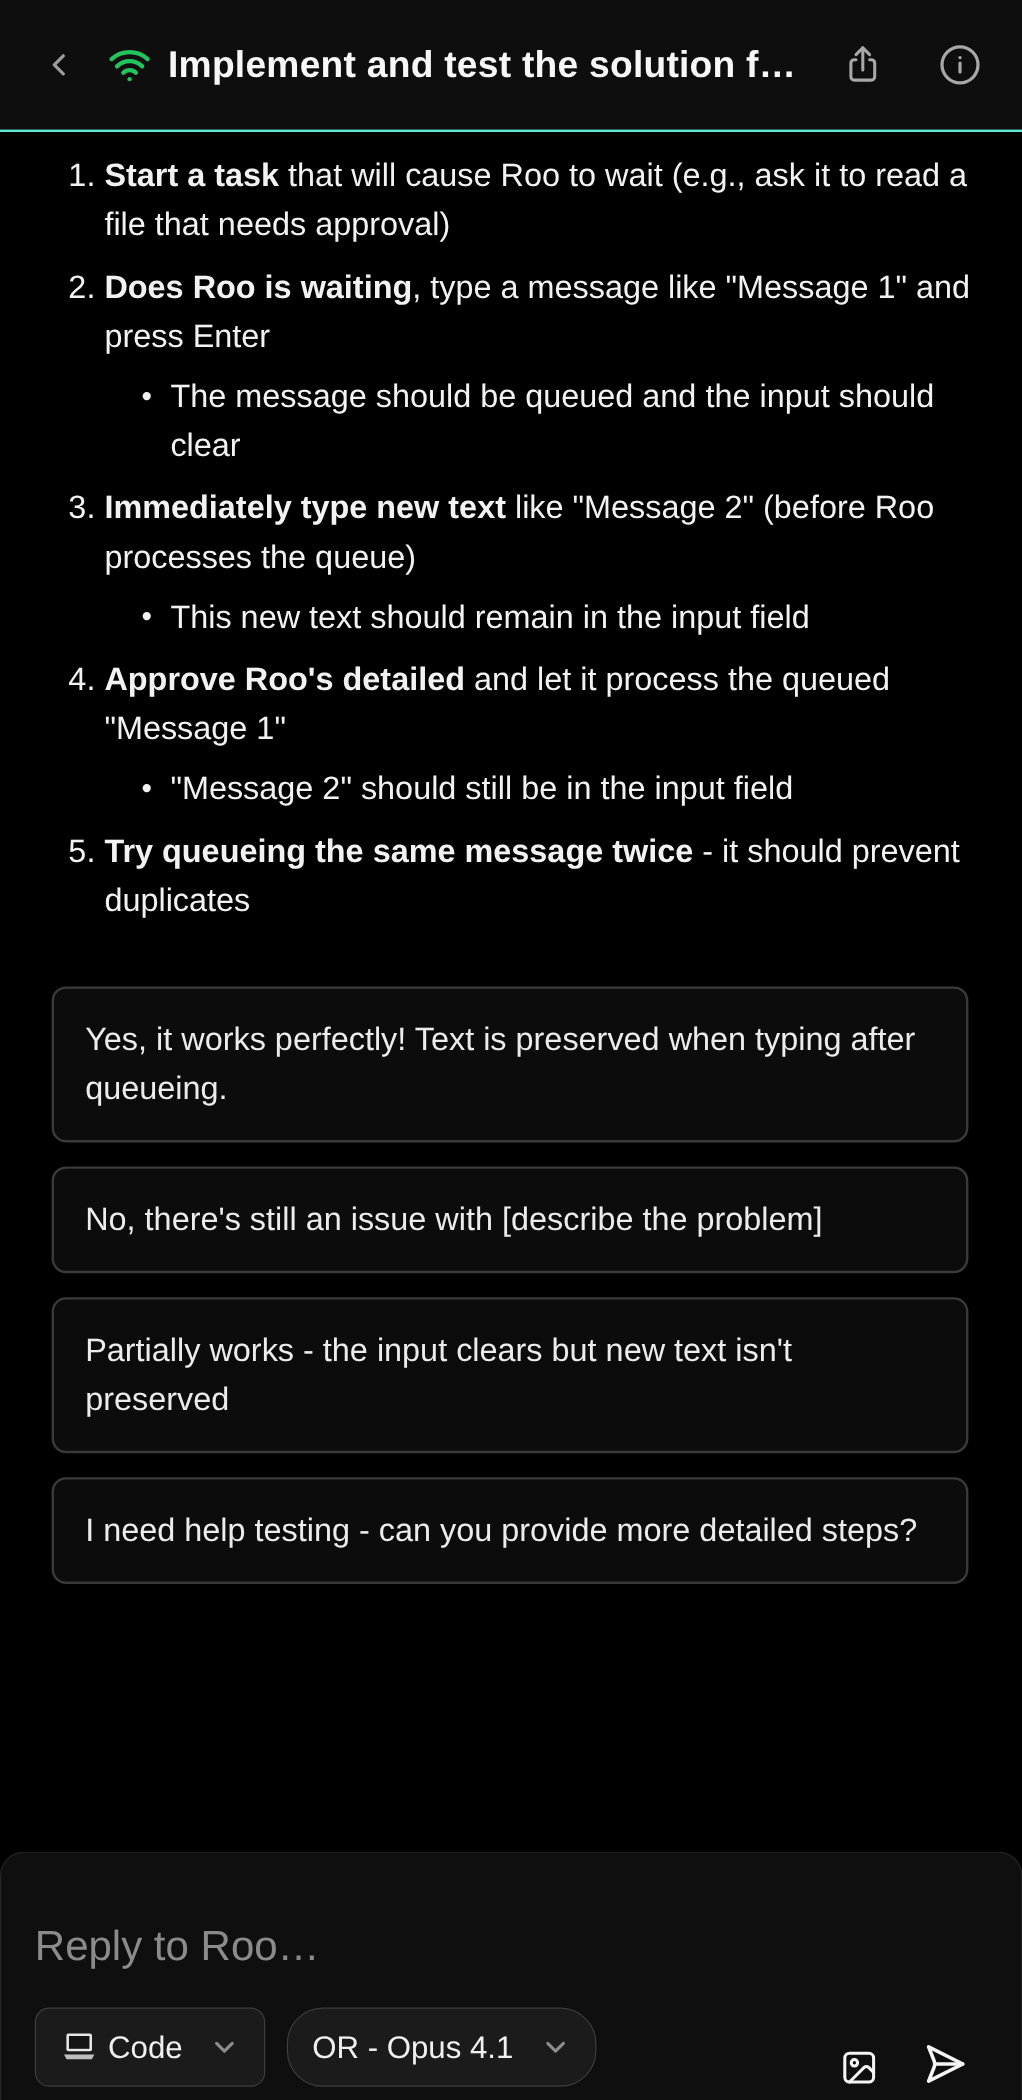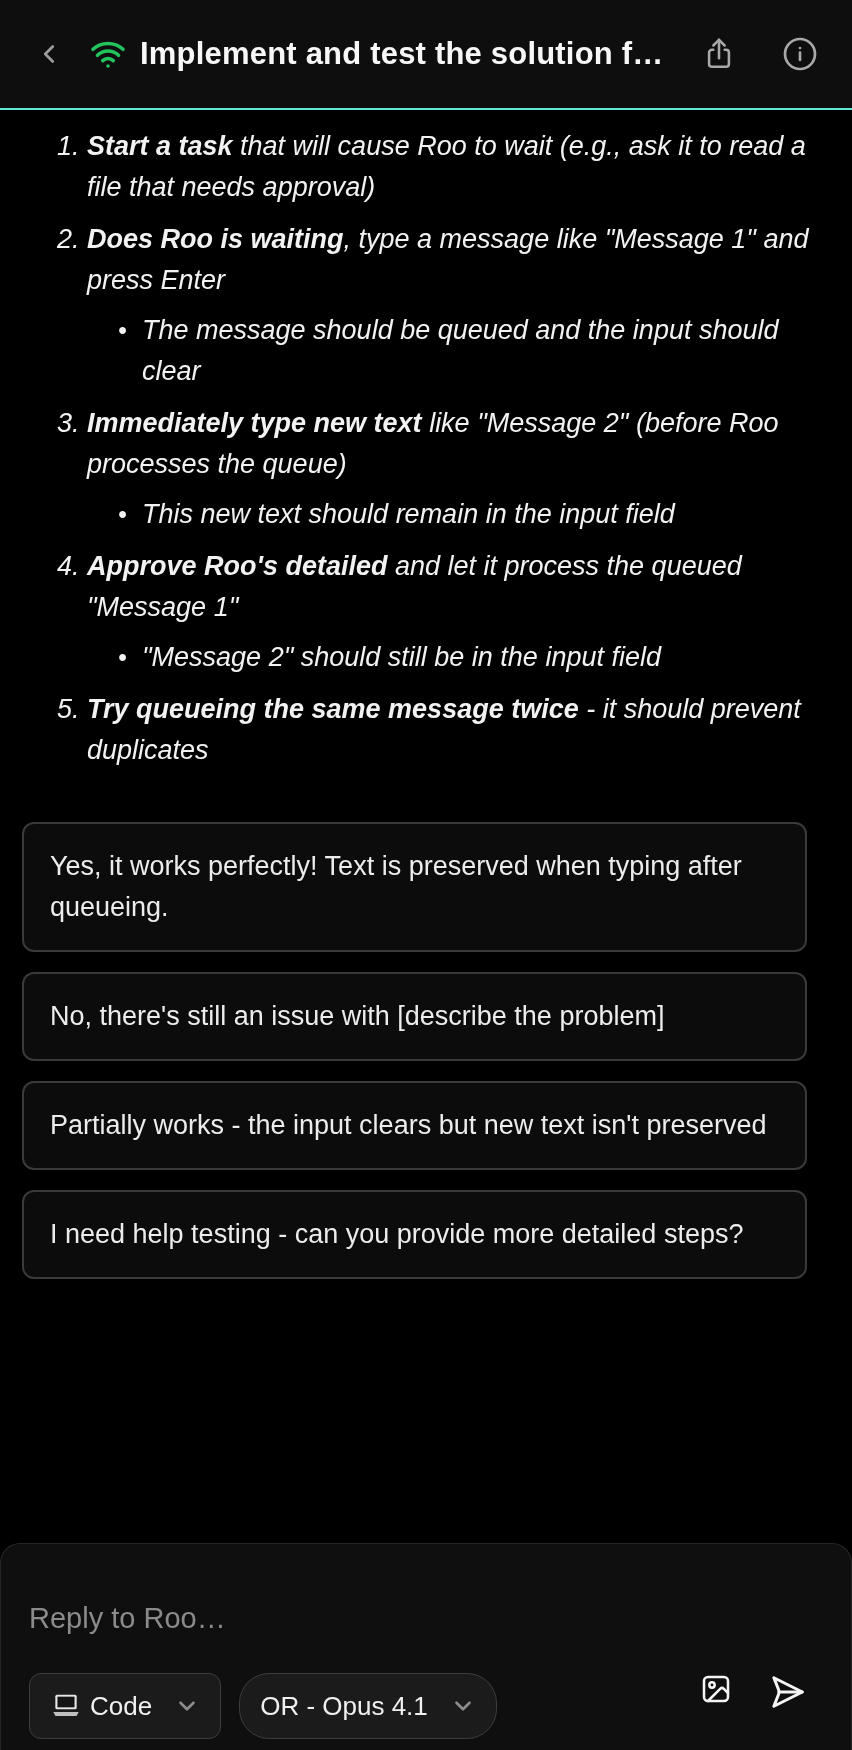--- a/index.html
+++ b/index.html
@@ -23,50 +23,50 @@
   h1.title {
     margin-left:14px; flex:1; font-size:31px; font-weight:700; color:#f7f7f7;
     white-space:nowrap; overflow:hidden; letter-spacing:.2px;
   }
   .share-btn svg { width:34px; height:34px; }
   .info-btn { margin-left:46px; }
   .info-btn svg { width:36px; height:36px; }
 
   
   main.chat { padding:16px 36px 0 40px; }
-  ol.steps { padding-left:47px; font-size:27px; line-height:41px;font-style:italic; }
+  ol.steps { padding-left:47px; font-size:27px; line-height:41px; }
   ol.steps > li { margin-bottom:11px; }
   ol.steps li::marker { color:#f2f2f2; }
   .b { font-weight:700; }
   ul.sub { list-style:none; padding-left:55px; margin-top:9px; }
   ul.sub li { position:relative; margin-bottom:4px; }
   ul.sub li::before { content:"•"; position:absolute; left:-24px; font-size:25px; }
   p.question { font-size:27px; line-height:41px; margin:30px 0 0 0; }
 
   
-  .suggestions { padding:40px 45px 0 22px; }
+  .suggestions { padding:40px 45px 0 43px; }
   button.suggestion {
     display:block; width:100%; text-align:left; cursor:pointer;
     background:#0c0c0c; border:2px solid #3a3a3a; border-radius:12px;
     color:#ececec; font-family:inherit; font-size:27px; line-height:41px;
     padding:22px 26px; margin-bottom:20px;
   }
 
   
   footer.composer {
     position:absolute; left:0; right:0; bottom:0; height:207px;
     background:#0f0f0f; border:1px solid #262626; border-bottom:none;
     border-radius:20px 20px 0 0; padding:0 28px;
   }
   .reply-field {
-    margin-top:58px; font-size:29px; color:#8b8b8b; cursor:text;
+    margin-top:58px; font-size:35px; color:#8b8b8b; cursor:text;
   }
   .composer-row {
     position:absolute; left:28px; right:45px; bottom:11px; height:66px;
-    display:flex; align-items:flex-start;
+    display:flex; align-items:flex-end;
   }
   button.pill {
     height:66px; display:flex; align-items:center; cursor:pointer;
     background:#1b1b1b; border:1px solid #3d3d3d; border-radius:12px;
     color:#f0f0f0; font-family:inherit; font-size:26px; padding:0 20px;
   }
   .pill + .pill { margin-left:18px;border-radius:30px; }
   .pill .laptop svg { width:32px; height:32px; display:block; margin-right:8px; }
   .pill .chev { width:26px; height:26px; margin-left:22px; }
   .spacer { flex:1; }

